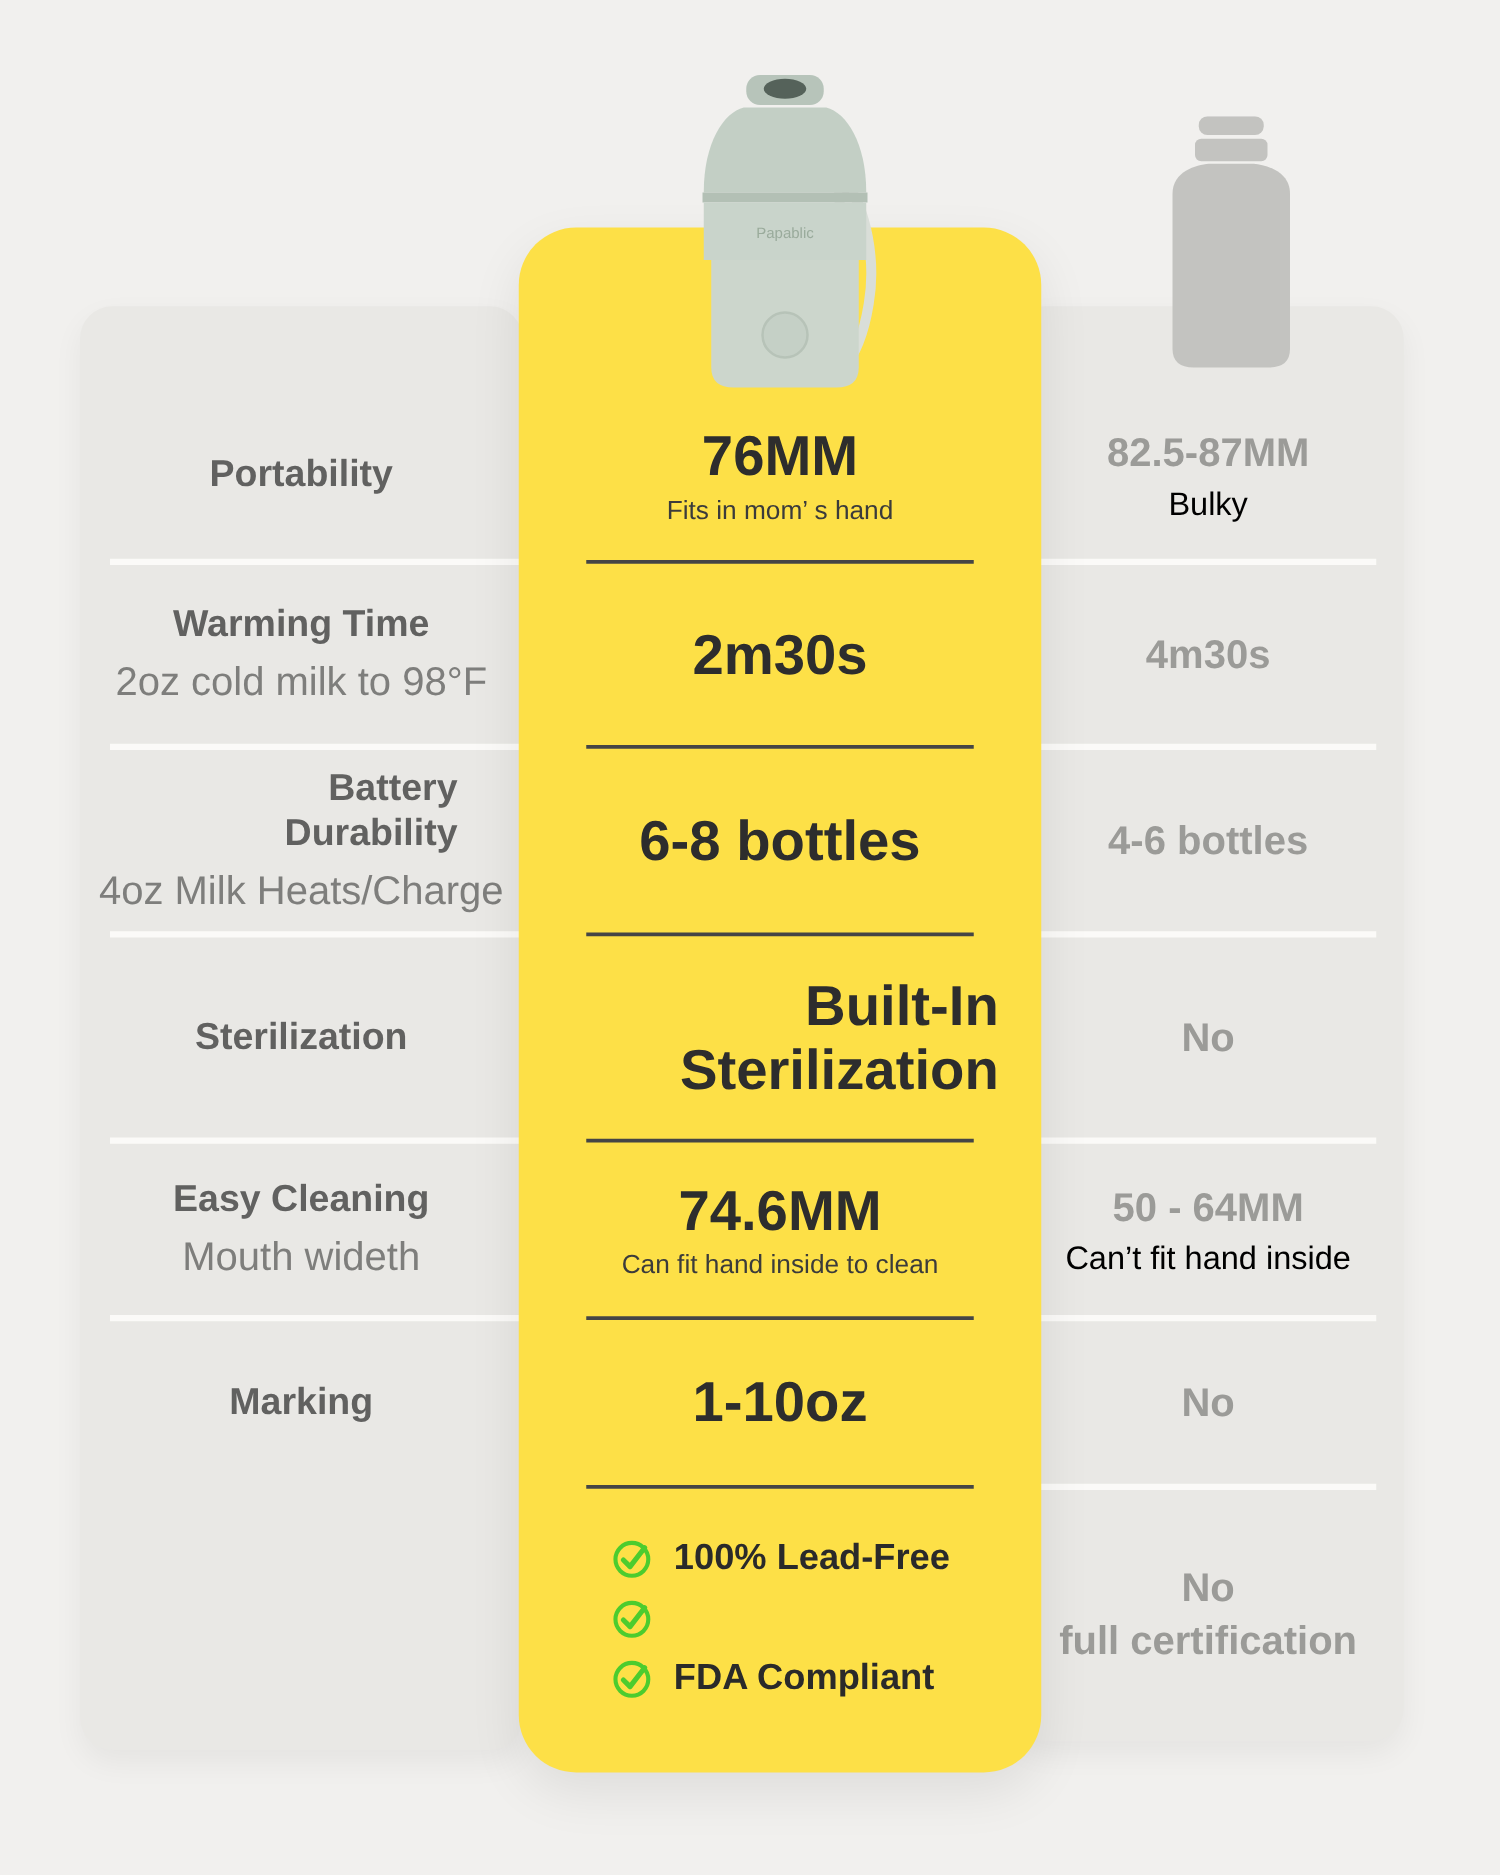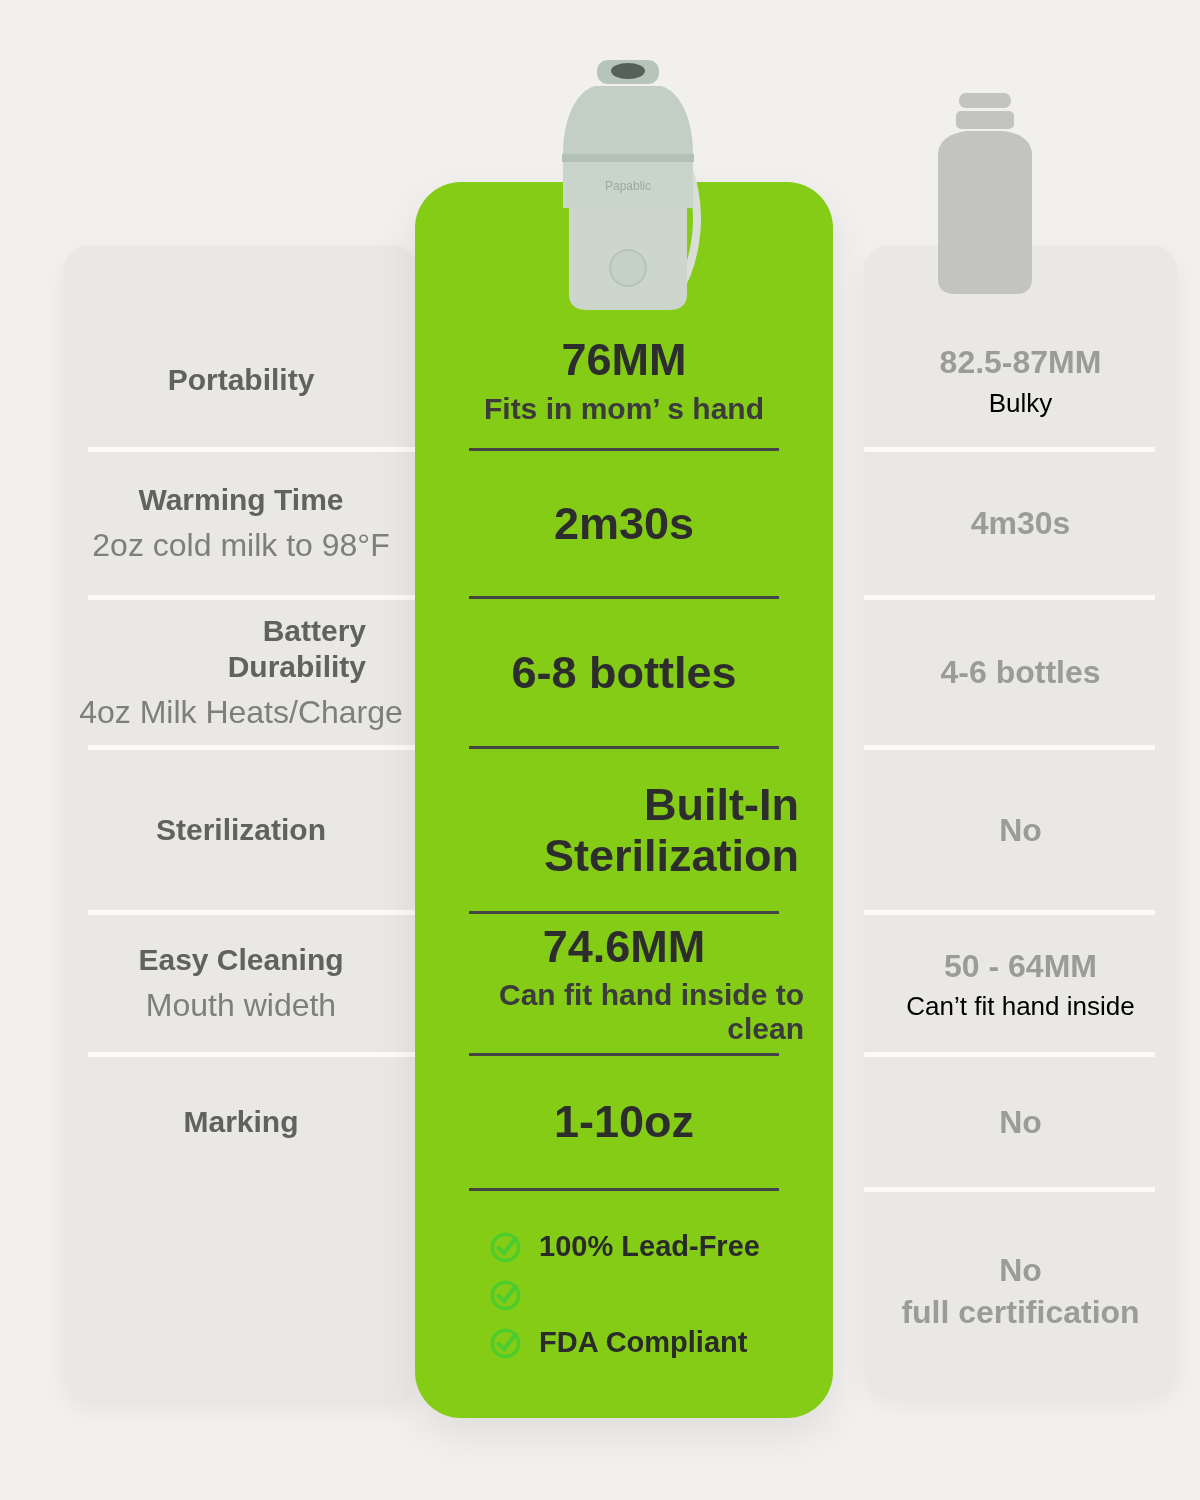--- a/index.html
+++ b/index.html
@@ -12,25 +12,25 @@
   }
   .stage{position:absolute;inset:0;}
 
   
   .panel{
     position:absolute;background:#e9e8e5;border-radius:26px;
     box-shadow:0 10px 24px rgba(0,0,0,.05);
     z-index:1;overflow:hidden;
   }
   .panel.left{left:64px;top:245px;width:354px;height:1155px;}
-  .panel.right{left:864px;top:245px;width:313px;height:1148px;}
+  .panel.right{left:810px;top:245px;width:313px;height:1148px;}
 
   .card{
     position:absolute;left:415px;top:182px;width:418px;height:1236px;
-    background:#84cc16;border-radius:46px;
+    background:#fde047;border-radius:46px;
     box-shadow:0 16px 42px rgba(0,0,0,.08);
     z-index:2;overflow:hidden;
   }
 
   
   .row{position:relative;display:flex;flex-direction:column;align-items:center;justify-content:center;text-align:right;}
   .h1{height:205px;} .h2{height:148px;} .h3{height:150px;} .h4{height:165px;}
   .h5{height:142px;} .h6{height:135px;}
   .panel.left  .h7{height:210px;}
   .panel.right .h7{height:203px;}
@@ -45,21 +45,21 @@
   
   .dline{position:absolute;top:-2px;left:50%;transform:translateX(-50%);width:310px;height:3px;background:#454545;}
 
   .card-inner{margin-top:63px;}
 
   
   .lbl{font-size:30px;font-weight:700;color:#616160;line-height:1.22;max-width:250px;}
   .sub{font-size:32px;font-weight:400;color:#7e7e7c;line-height:1.3;margin-top:6px;}
 
   .big{font-size:45px;font-weight:700;color:#2d2d2d;line-height:1.12;max-width:350px;}
-  .note{font-size:30px;font-weight:700;color:#3b3b3b;margin-top:6px;max-width:360px;}
+  .note{font-size:21px;font-weight:400;color:#3b3b3b;margin-top:6px;max-width:360px;}
 
   .rbig{font-size:32px;font-weight:700;color:#9b9b98;line-height:1.3;max-width:270px;}
   .rnote{font-size:26px;font-weight:400;color:#000000;margin-top:4px;max-width:280px;}
 
   
   .checklist{display:flex;flex-direction:column;gap:13px;align-items:flex-start;}
   .check-item{display:flex;align-items:center;gap:16px;}
   .check-icon{width:35px;height:35px;flex:0 0 35px;display:block;}
   .check-label{font-size:29px;font-weight:700;color:#2a2a2a;white-space:nowrap;}
 

